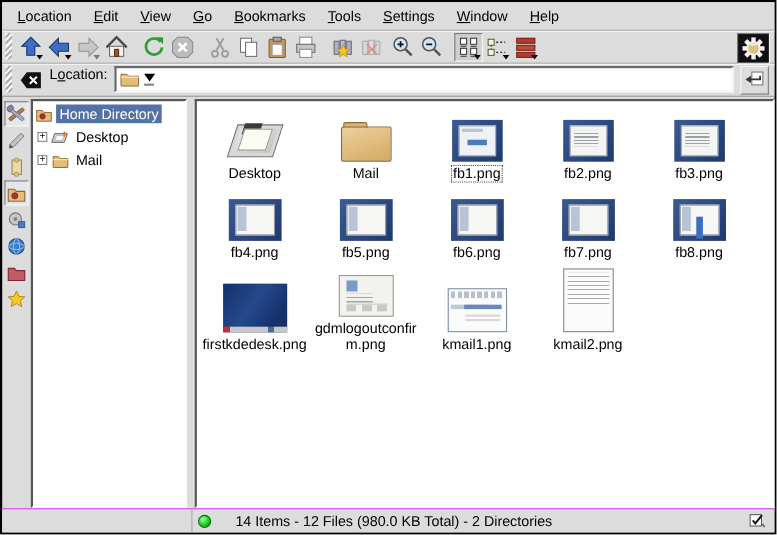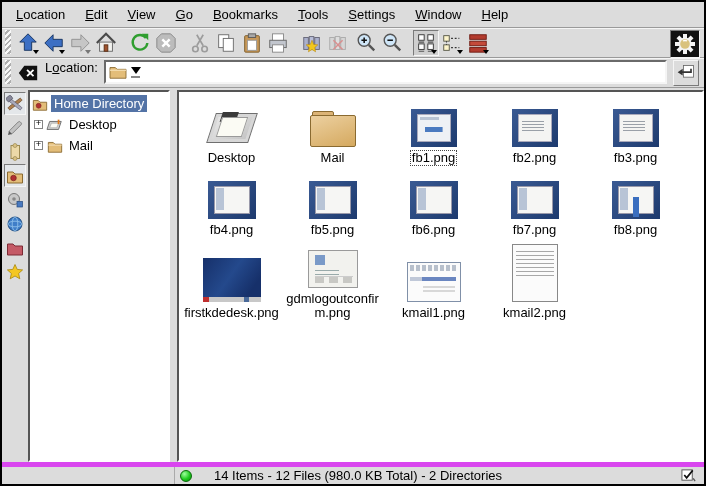--- a/index.html
+++ b/index.html
@@ -178,21 +178,21 @@
     content:""; position:absolute; left:14px; top:14px; width:34px; height:4px; background:#6a86c0;
     box-shadow:-12px 0 0 0 #c0c8d8, 0 8px 0 -1px #d8d8d8, 0 12px 0 -1px #d8d8d8;
   }
   .th-comp { width:46px; height:58px; background:#fbfbfb; border:1px solid #888; }
   .th-comp::before {
     content:""; position:absolute; left:3px; top:3px; width:38px; height:30px;
     background:repeating-linear-gradient(#fbfbfb 0 3px,#a8a8a8 3px 4px);
   }
   
   .statusbar {
-    height:22px; flex:0 0 auto; background:#dcdcdc; border-top:5px solid #d946ef;
+    height:22px; flex:0 0 auto; background:#dcdcdc; border-top:1px solid #d946ef;
     display:flex; align-items:center; position:relative;
   }
   .status-divider { position:absolute; left:172px; top:0; bottom:0; width:1px; background:#aaa; }
   .led {
     width:12px; height:12px; border-radius:50%; margin-left:178px; flex:0 0 auto;
     background:radial-gradient(circle at 35% 30%, #9dff9d, #1ecb1e 55%, #0a870a);
     border:1px solid #0a6a0a;
   }
   .status-text { margin-left:22px; white-space:nowrap; }
   .link-indicator { margin-left:auto; margin-right:8px; width:15px; height:15px; }

